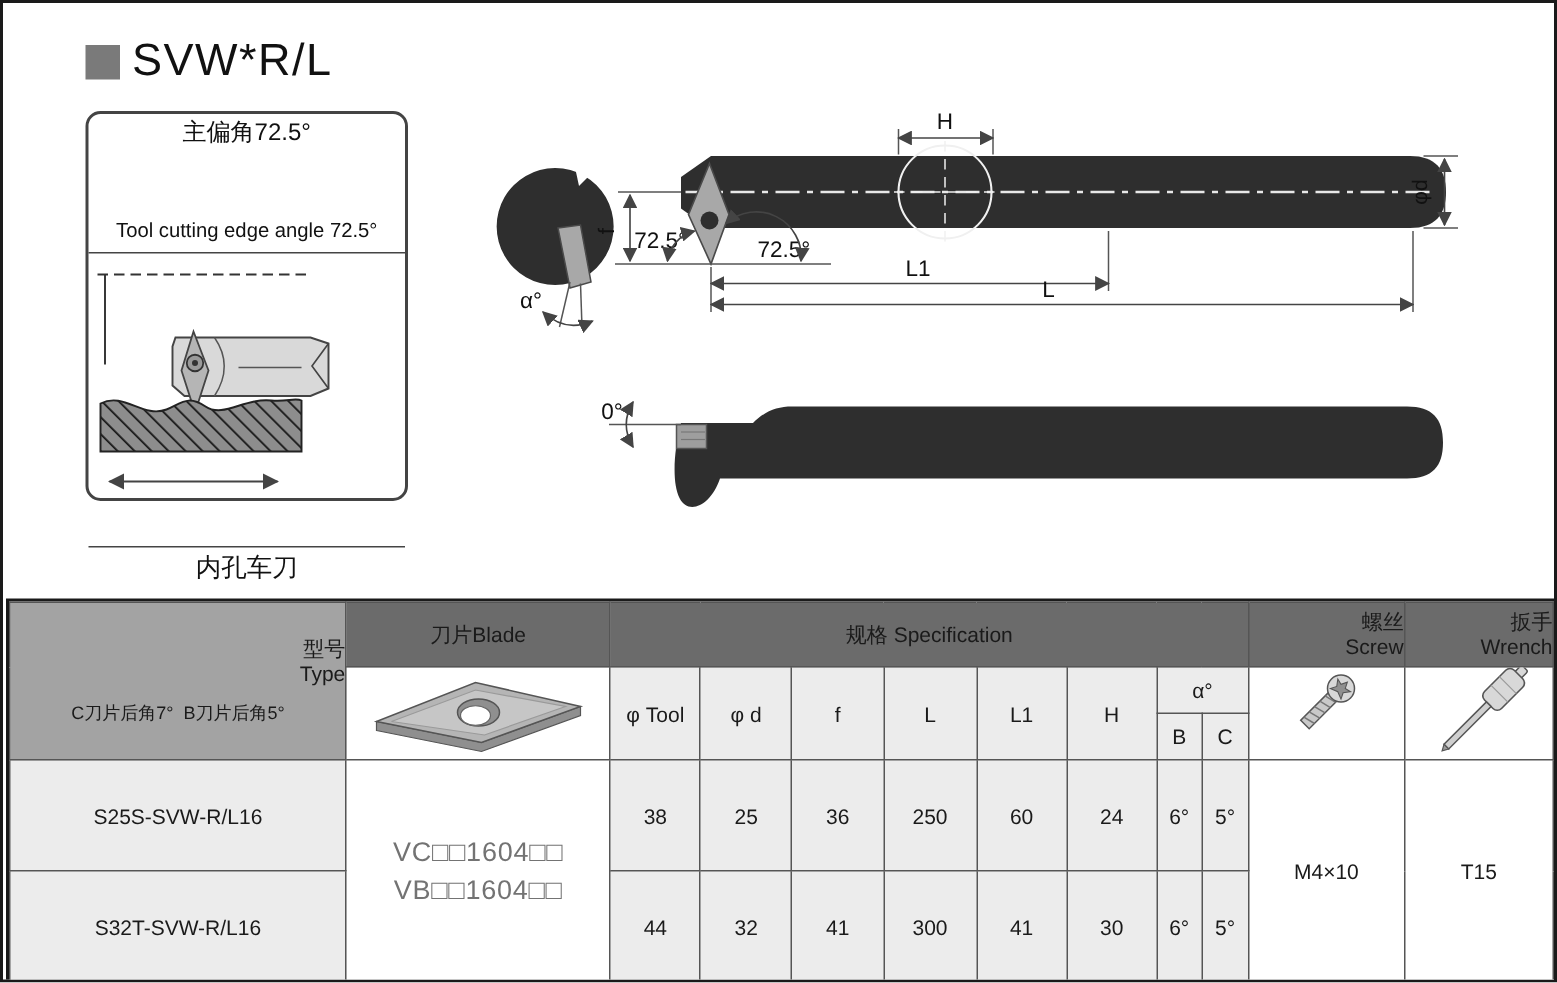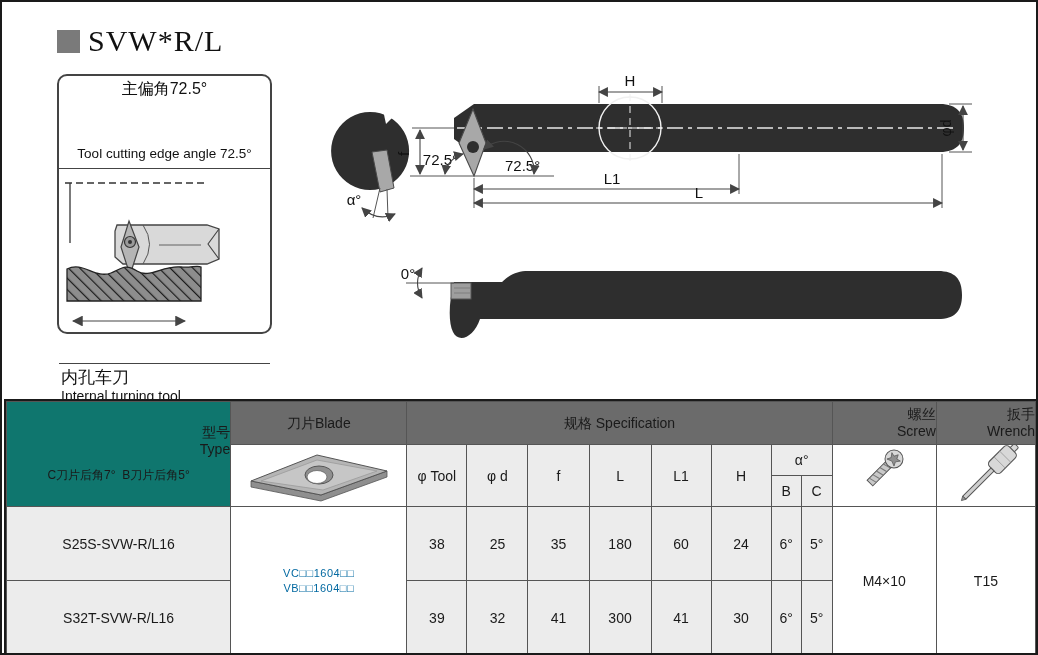--- a/index.html
+++ b/index.html
@@ -3,50 +3,50 @@
 <meta charset="utf-8">
 <style>
   html,body{margin:0;padding:0;background:#fff;}
   *{box-sizing:border-box;}
   body{font-family:"Liberation Sans","DejaVu Sans",sans-serif;color:#111;}
   .page{position:relative;width:1038px;height:655px;background:#fff;border:2px solid #1a1a1a;overflow:hidden;}
 
   
   .title-row{position:absolute;left:55px;top:22px;display:flex;align-items:center;gap:8px;}
   .title-square{width:23px;height:23px;background:#7a7a7a;}
-  .title-text{font-size:30px;letter-spacing:1px;color:#111;font-family:Liberation Serif, serif;}
+  .title-text{font-size:30px;letter-spacing:1px;color:#111;}
 
   
   .info-box{position:absolute;left:55px;top:72px;width:215px;height:260px;border:2px solid #444;border-radius:10px;background:#fff;display:flex;flex-direction:column;}
   .info-head{border-bottom:1.5px solid #444;text-align:center;padding:4px 2px 5px 2px;}
   .info-head .zh{font-size:16px;line-height:1.15;}
   .info-head .en{font-size:13.5px;line-height:1.2;margin-top:48px;}
   .info-draw{flex:1;position:relative;}
-  .info-foot{border-top:1.5px solid #444;padding:4px 2px 6px 2px;}
+  .info-foot{border-top:1.5px solid #444;text-align:center;padding:4px 2px 6px 2px;}
   .info-foot .zh{font-size:17px;line-height:1.2;}
   .info-foot .en{font-size:14px;line-height:1.2;}
 
   
   .diagram-svg{position:absolute;left:290px;top:60px;width:748px;height:335px;}
 
   
   .spec-table-wrap{position:absolute;left:2px;top:397px;width:1034px;border:2px solid #1a1a1a;}
   table.spec{border-collapse:collapse;width:100%;table-layout:fixed;text-align:center;}
   table.spec td{border:1px solid #555;vertical-align:middle;font-size:14px;color:#1a1a1a;padding:0;}
   td.gh{background:#6b6b6b;color:#fff;border-left:2px solid #fff;border-right:2px solid #fff;font-size:15px;line-height:1.2;}
-  td.type-head{background:#0f766e;color:#fff;}
+  td.type-head{background:#a3a3a3;color:#fff;}
   td.type-head .note{font-size:12px;margin-top:9px;white-space:pre;}
   td.cg{background:#ececec;}
   td.cw{background:#fff;}
   tr.h-band{height:43px;}
   tr.h-sub1{height:31px;}
   tr.h-sub2{height:31px;}
   tr.h-data{height:74px;}
   .two-line{line-height:1.18;text-align:right;}
-  .blade-models{font-size:11px;line-height:1.35;letter-spacing:0.5px;color:#0369a1;text-align:center;}
+  .blade-models{font-size:18px;line-height:1.35;letter-spacing:0.5px;color:#737373;text-align:center;}
   .sub-lbl{font-size:13.5px;}
   .deg-sup{font-size:13.5px;}
 </style>
 </head>
 <body>
 
 <div class="page">
 
   <div class="title-row">
     <div class="title-square"></div>
@@ -77,21 +77,20 @@
         <line x1="100" y1="76" x2="142" y2="76" stroke="#555" stroke-width="0.9"></line>
         <polygon points="70,52 80,78 71,106 62,78" fill="#b5b5b5" stroke="#444" stroke-width="1.2"></polygon>
         <circle cx="71" cy="73" r="5.5" fill="#9a9a9a" stroke="#333" stroke-width="1.2"></circle>
         <circle cx="71" cy="73" r="2" fill="#333"></circle>
         <path d="M8,100 C24,92 36,110 52,104 C62,100 66,94 78,102 C90,110 104,96 122,98 C132,99 138,96 142,98 L142,132 L8,132 Z" fill="url(#hatch)" stroke="#222" stroke-width="1.3"></path>
         <line x1="14" y1="152" x2="126" y2="152" stroke="#444" stroke-width="1.2" marker-start="url(#ar1)" marker-end="url(#ar1)"></line>
       </svg>
     </div>
     <div class="info-foot">
       <div class="zh">内孔车刀</div>
-      <div class="en">Internal turning tool</div>
     </div>
   </div>
 
   <svg class="diagram-svg" viewBox="290 60 748 335">
     <defs>
       <marker id="ar2" viewBox="0 0 10 10" refX="9" refY="5" markerWidth="9" markerHeight="9" orient="auto-start-reverse">
         <path d="M0,0 L10,5 L0,10 z" fill="#444"></path>
       </marker>
     </defs>
 
@@ -239,32 +238,32 @@
         <td class="cg sub-lbl">C</td>
       </tr>
       <tr class="h-data">
         <td class="cg">S25S-SVW-R/L16</td>
         <td class="cw" rowspan="2">
           <div class="blade-models">VC□□1604□□</div>
           <div class="blade-models">VB□□1604□□</div>
         </td>
         <td class="cg">38</td>
         <td class="cg">25</td>
-        <td class="cg">35</td>
-        <td class="cg">180</td>
+        <td class="cg">36</td>
+        <td class="cg">250</td>
         <td class="cg">60</td>
         <td class="cg">24</td>
         <td class="cg deg-sup">6°</td>
         <td class="cg deg-sup">5°</td>
         <td class="cw" rowspan="2">M4×10</td>
         <td class="cw" rowspan="2">T15</td>
       </tr>
       <tr class="h-data">
         <td class="cg">S32T-SVW-R/L16</td>
-        <td class="cg">39</td>
+        <td class="cg">44</td>
         <td class="cg">32</td>
         <td class="cg">41</td>
         <td class="cg">300</td>
         <td class="cg">41</td>
         <td class="cg">30</td>
         <td class="cg deg-sup">6°</td>
         <td class="cg deg-sup">5°</td>
       </tr>
     </tbody>
       </table>

